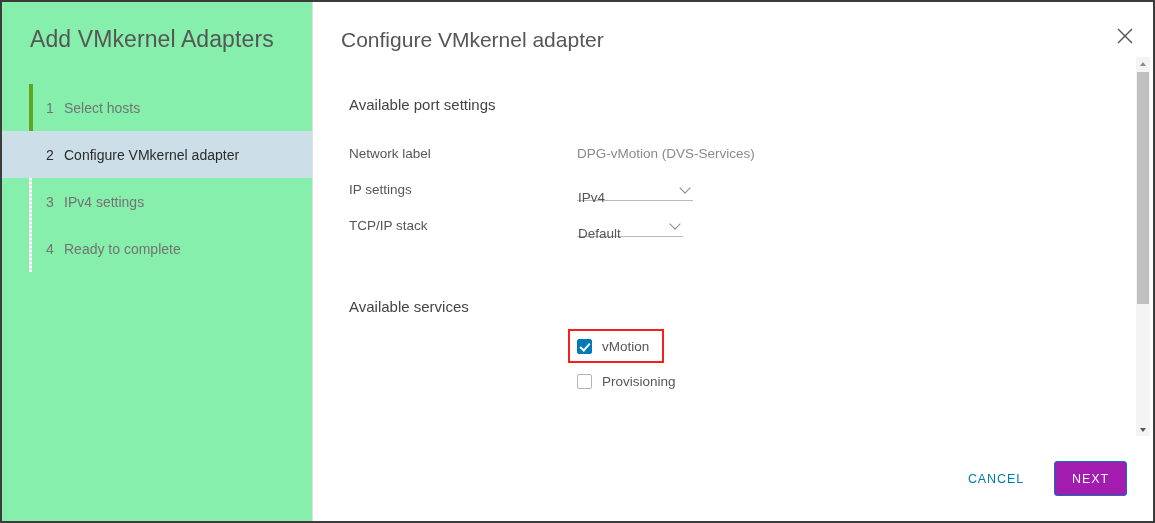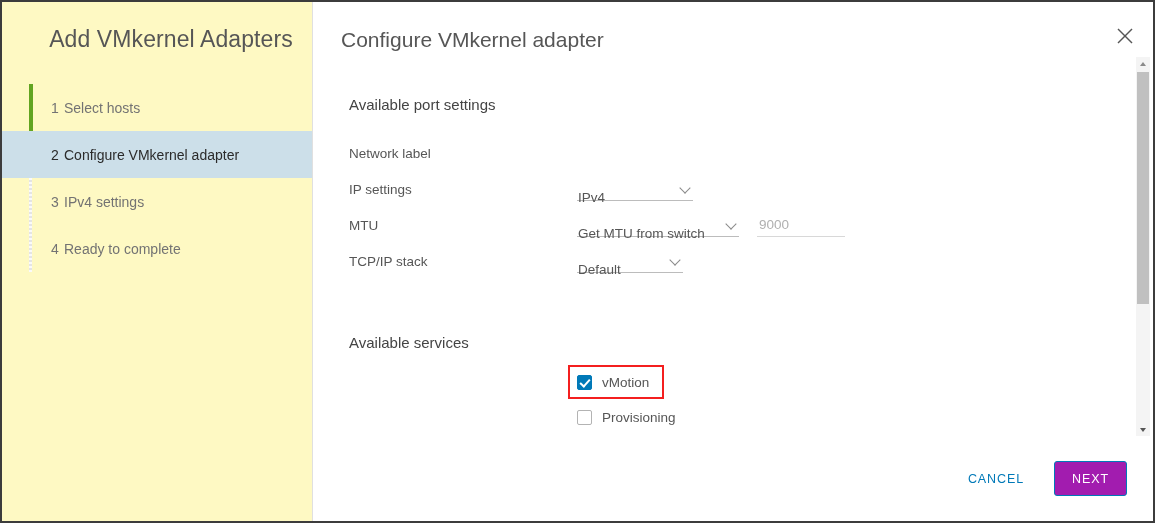--- a/index.html
+++ b/index.html
@@ -20,25 +20,24 @@
     border: 2px solid #3c3c3c;
     background: #ffffff;
     overflow: hidden;
     display: flex;
   }
 
   
   .sidebar {
     width: 311px;
     flex: 0 0 311px;
-    background: #fef9c3;
+    background: #86efac;
     border-right: 1px solid #e0e0e0;
     box-sizing: border-box;
     position: relative;
-    text-align: center;
   }
   .wizard-title {
     font-size: 23px;
     font-weight: 400;
     color: #565656;
     letter-spacing: 0.1px;
     padding: 22px 0 0 28px;
     line-height: 30px;
   }
   .steps {
@@ -402,38 +401,31 @@
       </svg>
     </div>
 
     <div class="content">
       <div class="content-inner">
 
         <div class="section-head">Available port settings</div>
 
         <div class="form-row">
           <span class="form-label">Network label</span>
+          <span class="static-value">DPG-vMotion (DVS-Services)</span>
         </div>
 
         <div class="form-row">
           <span class="form-label">IP settings</span>
           <span class="select w-ipv4">
             <span class="sel-val">IPv4</span>
             <span class="chev"></span>
           </span>
         </div>
 
-        <div class="form-row">
-          <span class="form-label">MTU</span>
-          <span class="select w-mtu">
-            <span class="sel-val">Get MTU from switch</span>
-            <span class="chev"></span>
-          </span>
-          <input class="text-input" type="text" readonly="" value="9000" style="">
-        </div>
 
         <div class="form-row">
           <span class="form-label">TCP/IP stack</span>
           <span class="select w-stack">
             <span class="sel-val">Default</span>
             <span class="chev"></span>
           </span>
         </div>
 
         <div class="section-head services">Available services</div>

